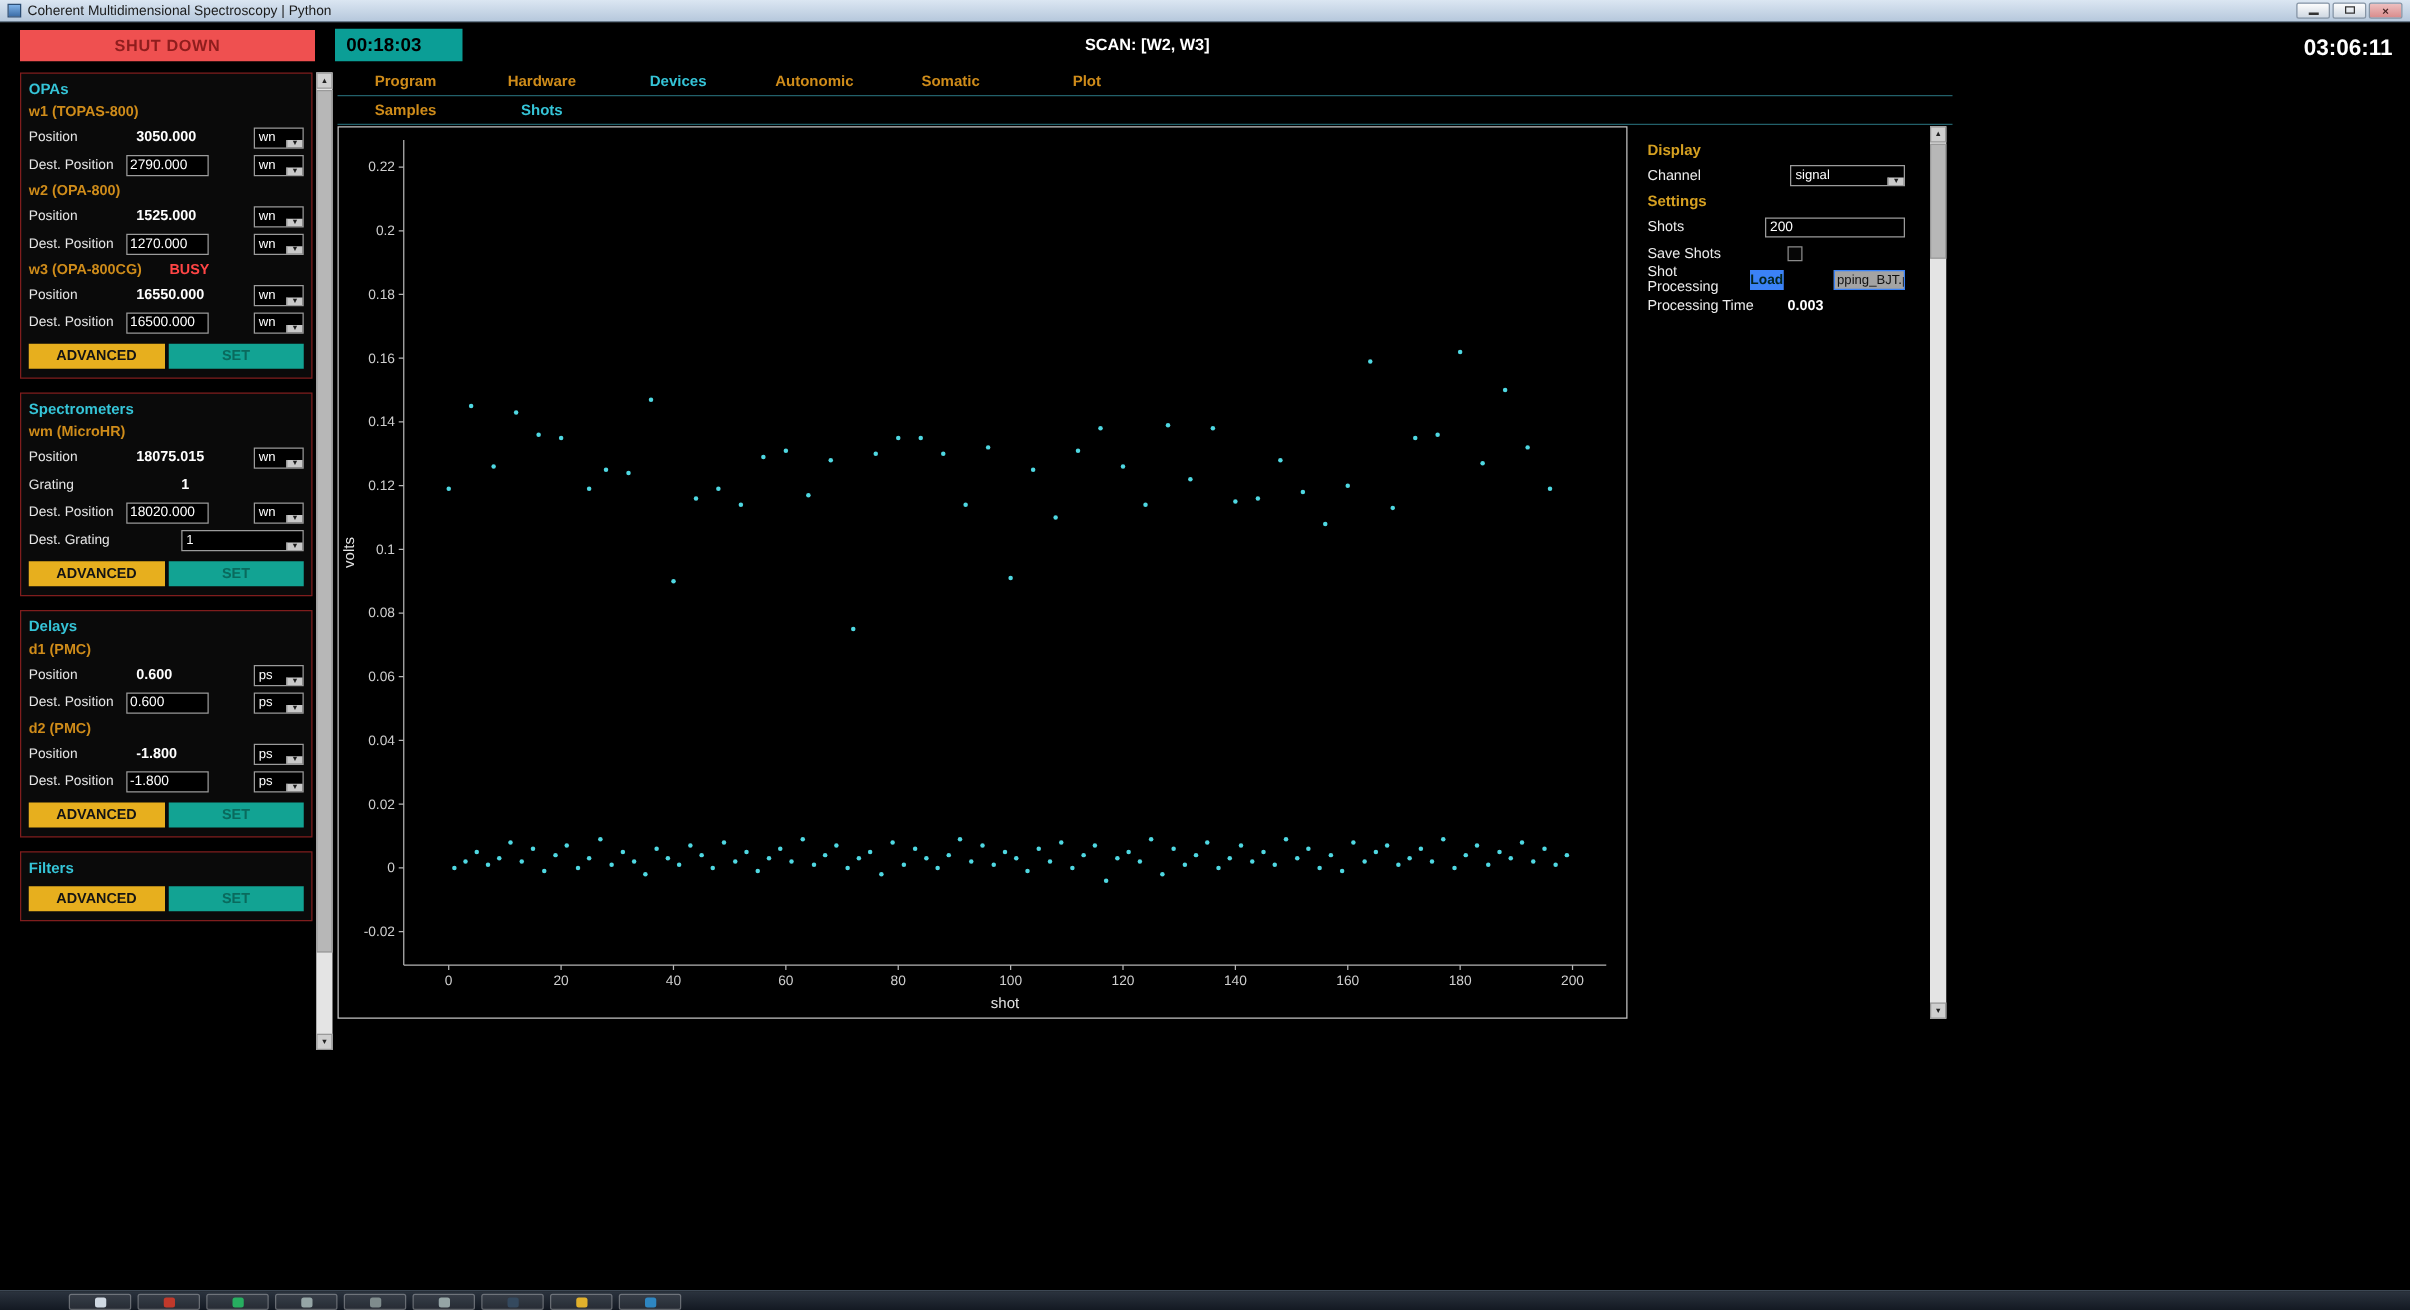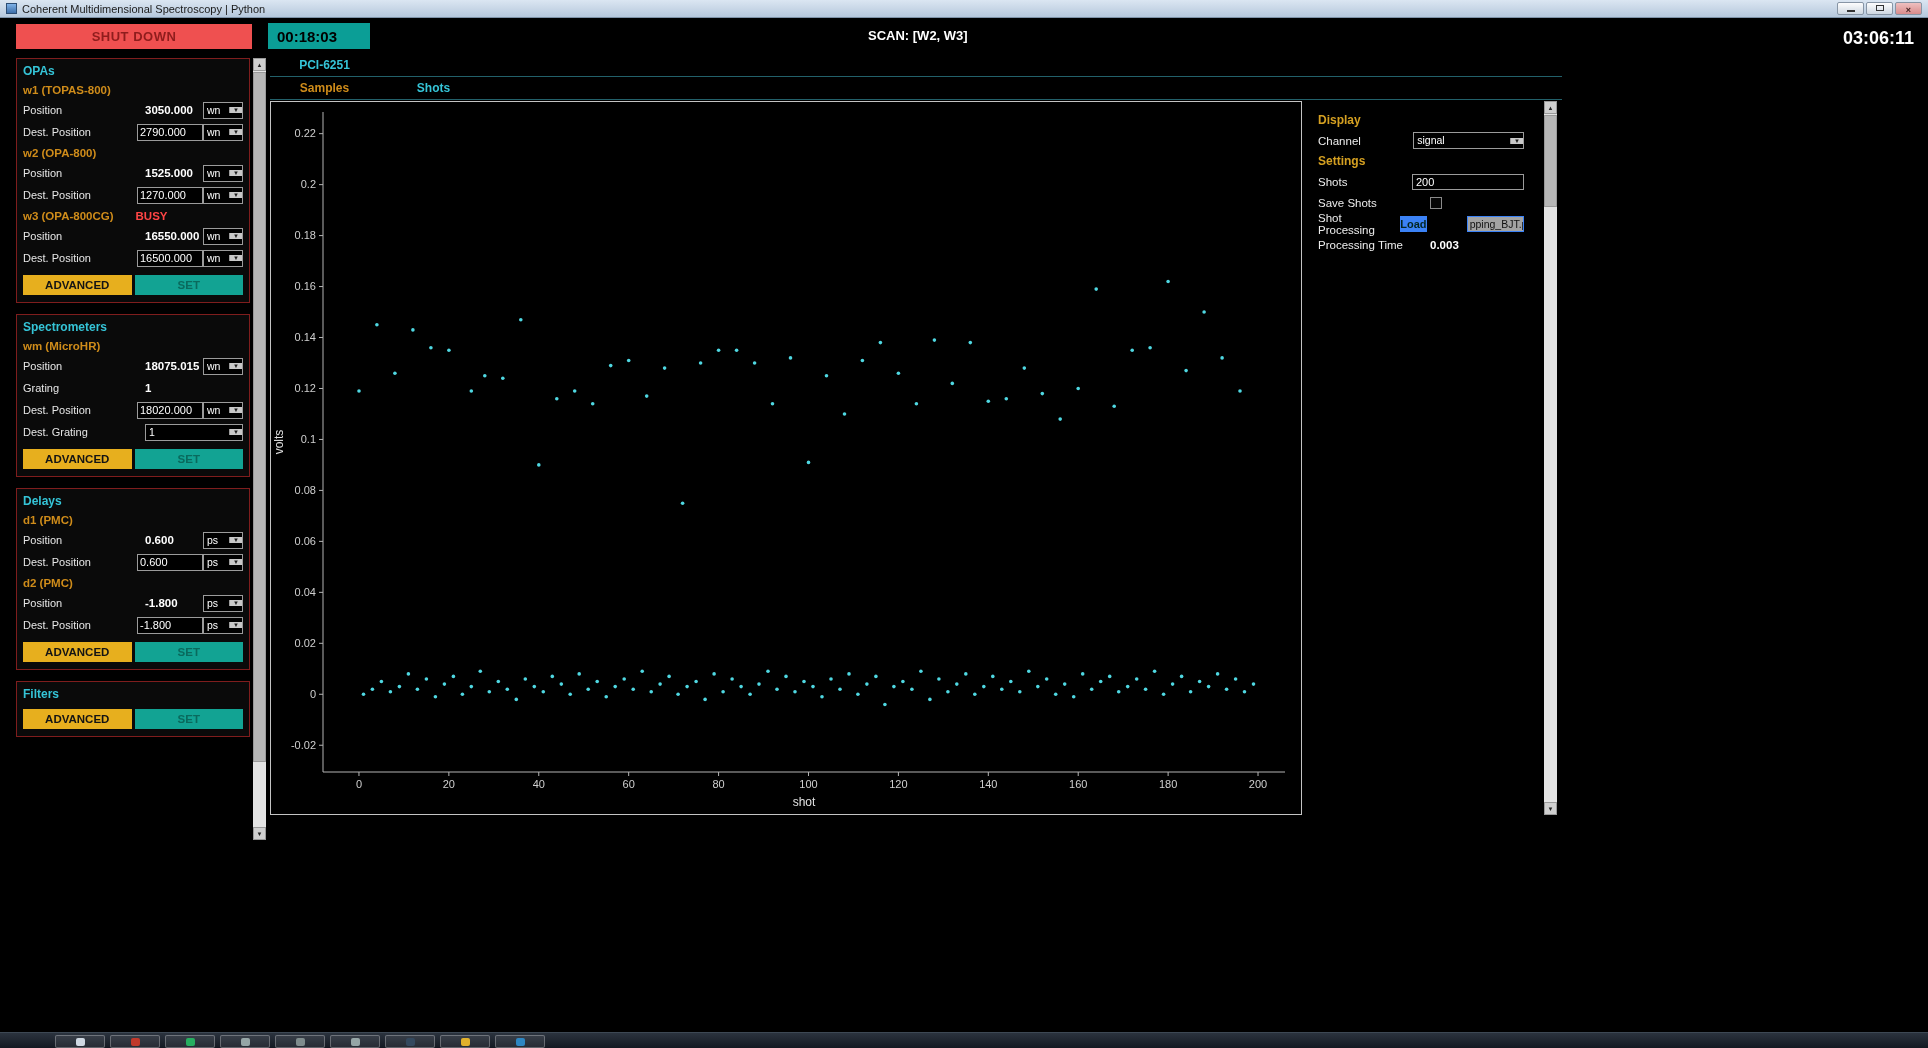--- a/index.html
+++ b/index.html
@@ -42,21 +42,21 @@
   .hw-name-row { height:19px; display:flex; align-items:center; }
   .hw-name { color:#cf8c1a; font-weight:bold; font-size:11.5px; }
   .busy { color:#ff4545; font-weight:bold; font-size:11.5px; margin-left:22px; }
   .row { display:flex; align-items:center; height:22px; }
   .row-label { flex:1; font-size:11px; color:#e6e6e6; }
   .val { width:58px; font-weight:bold; font-size:11.5px; color:#fff;
     white-space:nowrap; overflow:hidden; }
   .num-input { width:66px; height:17px; background:#000; border:1px solid #9b9b9b;
     color:#fff; font-size:11px; padding:0 2px; font-family:"Liberation Sans",sans-serif; }
   .combo { width:40px; height:17px; border:1px solid #9b9b9b; background:#000;
-    display:flex; align-items:center; }
+    display:flex; align-items:flex-end;margin-left:36px; }
   .combo .cv { flex:1; font-size:10.5px; color:#fff; padding-left:3px; line-height:15px; }
   .combo .ca { width:13px; background:#c9c9c9; color:#1c1c1c; font-size:6px;
     display:flex; align-items:center; justify-content:center; border-left:1px solid #9b9b9b; }
   .combo.wide { width:98px; }
   .btn-row { display:flex; gap:3px; margin-top:6px; }
   .btn-advanced { flex:1; height:20px; background:#e7af1e; color:#141414; font-weight:bold;
     font-size:11.5px; display:flex; align-items:center; justify-content:center; }
   .btn-set { flex:1; height:20px; background:#12a393; color:#0a6a5d; font-weight:bold;
     font-size:11.5px; display:flex; align-items:center; justify-content:center; }
 
@@ -302,24 +302,29 @@
   <div class="vscroll sidebar-scroll">
     <div class="arrow">▲</div>
     <div class="track">
         <div class="thumb"></div>
       </div>
     <div class="arrow">▼</div>
   </div>
 
   <div class="content">
 
-
     <div class="tabrow">
-      <div class="tab selected">PCI-6251</div>
-    </div>
+      <div class="tab">Program</div>
+      <div class="tab">Hardware</div>
+      <div class="tab selected">Devices</div>
+      <div class="tab">Autonomic</div>
+      <div class="tab">Somatic</div>
+      <div class="tab">Plot</div>
+    </div>
+
 
     <div class="tabrow">
       <div class="tab">Samples</div>
       <div class="tab selected">Shots</div>
     </div>
 
     <div class="body-row">
       <div class="plot-wrap">
         <svg id="plot-svg" width="1030" height="712">
             <line x1="52" y1="10" x2="52" y2="670" stroke="#b4b4b4" stroke-width="1"></line>

